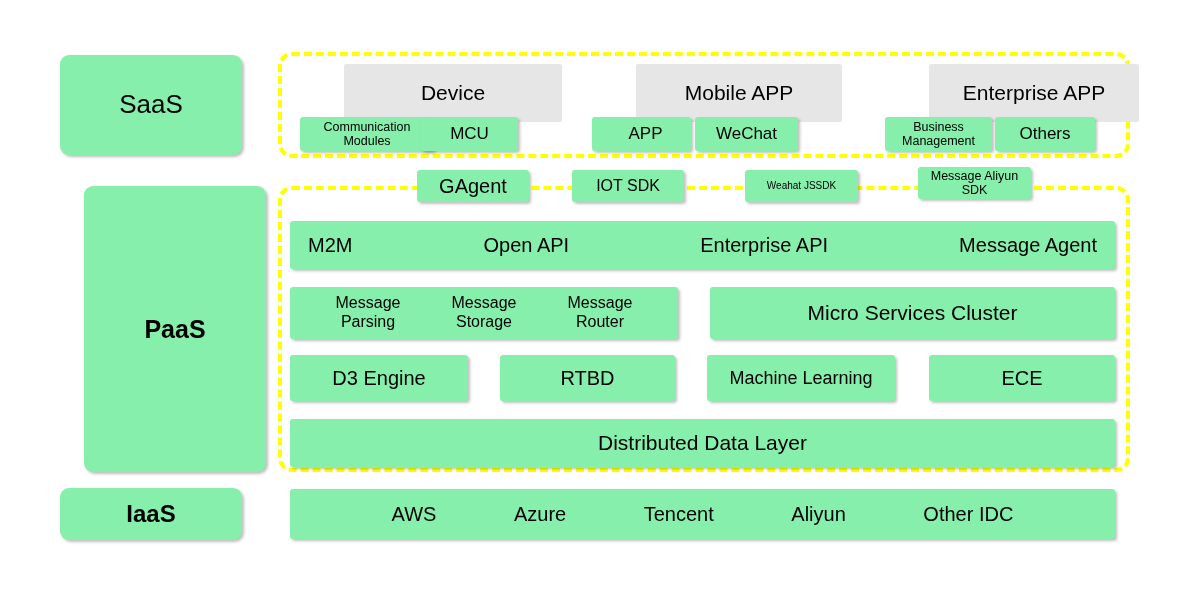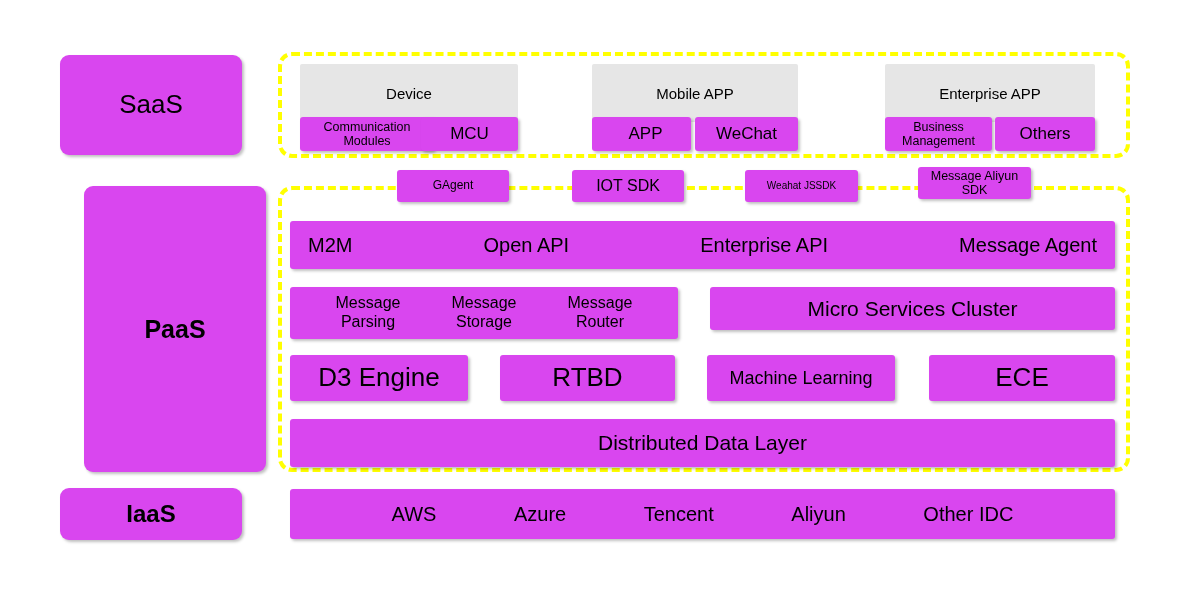--- a/index.html
+++ b/index.html
@@ -16,21 +16,21 @@
     position: relative;
     width: 1200px;
     height: 600px;
     background: #ffffff;
     overflow: hidden;
   }
 
   
   .ybox {
     position: absolute;
-    background: #d946ef;
+    background: #86efac;
     border-radius: 3px;
     box-shadow: 2px 2px 3px rgba(0,0,0,0.25);
     display: flex;
     align-items: center;
     justify-content: center;
     text-align: center;
     line-height: 1.12;
     box-sizing: border-box;
   }
   .gbox {
@@ -57,37 +57,37 @@
   }
   #layer-saas { left: 60px;  top: 55px;  width: 182px; height: 100px; font-size: 26px; font-weight: 400; }
   #layer-paas { left: 60px;  top: 186px; width: 182px; height: 286px; font-size: 25px; font-weight: bold; margin-left: 24px; }
   #layer-iaas { left: 60px;  top: 488px; width: 182px; height: 52px;  font-size: 24px; font-weight: bold; }
 
   
   #saas-container { left: 278px; top: 52px;  width: 852px; height: 106px; }
   #paas-container { left: 278px; top: 186px; width: 852px; height: 286px; }
 
   
-  .group-header { height: 58px; font-size: 15px; font-weight: 400; }
+  .group-header { height: 58px; font-size: 21px; font-weight: 400; margin-left: 44px; }
   #hdr-device     { left: 300px; top: 64px;  width: 218px; }
   #hdr-mobile-app { left: 592px; top: 64px;  width: 206px; }
   #hdr-enterprise { left: 885px; top: 64px;  width: 210px; }
 
   
   .saas-item { height: 34px; }
   #box-communication-modules { left: 300px; top: 117px; width: 134px; font-size: 12.5px; }
   #box-mcu                   { left: 421px; top: 117px; width: 97px;  font-size: 17px; }
   #box-app                   { left: 592px; top: 117px; width: 99px;  font-size: 17px; padding-left: 8px; }
   #box-wechat                { left: 695px; top: 117px; width: 103px; font-size: 17px; }
   #box-business-management   { left: 885px; top: 117px; width: 107px; font-size: 12.5px; }
   #box-others                { left: 995px; top: 117px; width: 100px; font-size: 17px; }
 
   
   .sdk-item { height: 32px; z-index: 5; }
-  #box-gagent             { left: 397px; top: 170px; width: 112px; font-size: 12px; text-align: right; }
+  #box-gagent             { left: 417px; top: 170px; width: 112px; font-size: 20px; text-align: right; }
   #box-iot-sdk            { left: 572px; top: 170px; width: 112px; font-size: 16px; }
   #box-weahat-jssdk       { left: 745px; top: 170px; width: 113px; font-size: 10px; }
   #box-message-broker-sdk { left: 918px; top: 167px; width: 113px; font-size: 12.5px; }
 
   
   #row-api {
     left: 290px; top: 221px; width: 825px; height: 48px;
     justify-content: flex-start;
   }
   .api-labels {
@@ -107,23 +107,23 @@
     display: flex;
     width: 100%;
     align-items: flex-end;
     justify-content: space-between;
     font-size: 16px;
     padding: 0 20px;
     box-sizing: border-box;
   }
   .message-labels > span { flex: 1; text-align: center; line-height: 1.18; }
 
-  #box-micro-services { left: 710px; top: 287px; width: 405px; height: 43px; font-size: 21px; }
-
-  .engine-box { top: 355px; height: 46px; font-size: 26px; }
+  #box-micro-services { left: 710px; top: 287px; width: 405px; height: 52px; font-size: 21px; }
+
+  .engine-box { top: 355px; height: 46px; font-size: 20px; }
   #box-d3-engine        { left: 290px; width: 178px; }
   #box-rtbd             { left: 500px; width: 175px; }
   #box-machine-learning { left: 707px; width: 188px; font-size: 18px; }
   #box-ece              { left: 929px; width: 186px; }
 
   #box-distributed-data-layer { left: 290px; top: 419px; width: 825px; height: 48px; font-size: 21px; }
 
   
   #row-iaas { left: 290px; top: 489px; width: 825px; height: 50px; }
   .iaas-labels {

